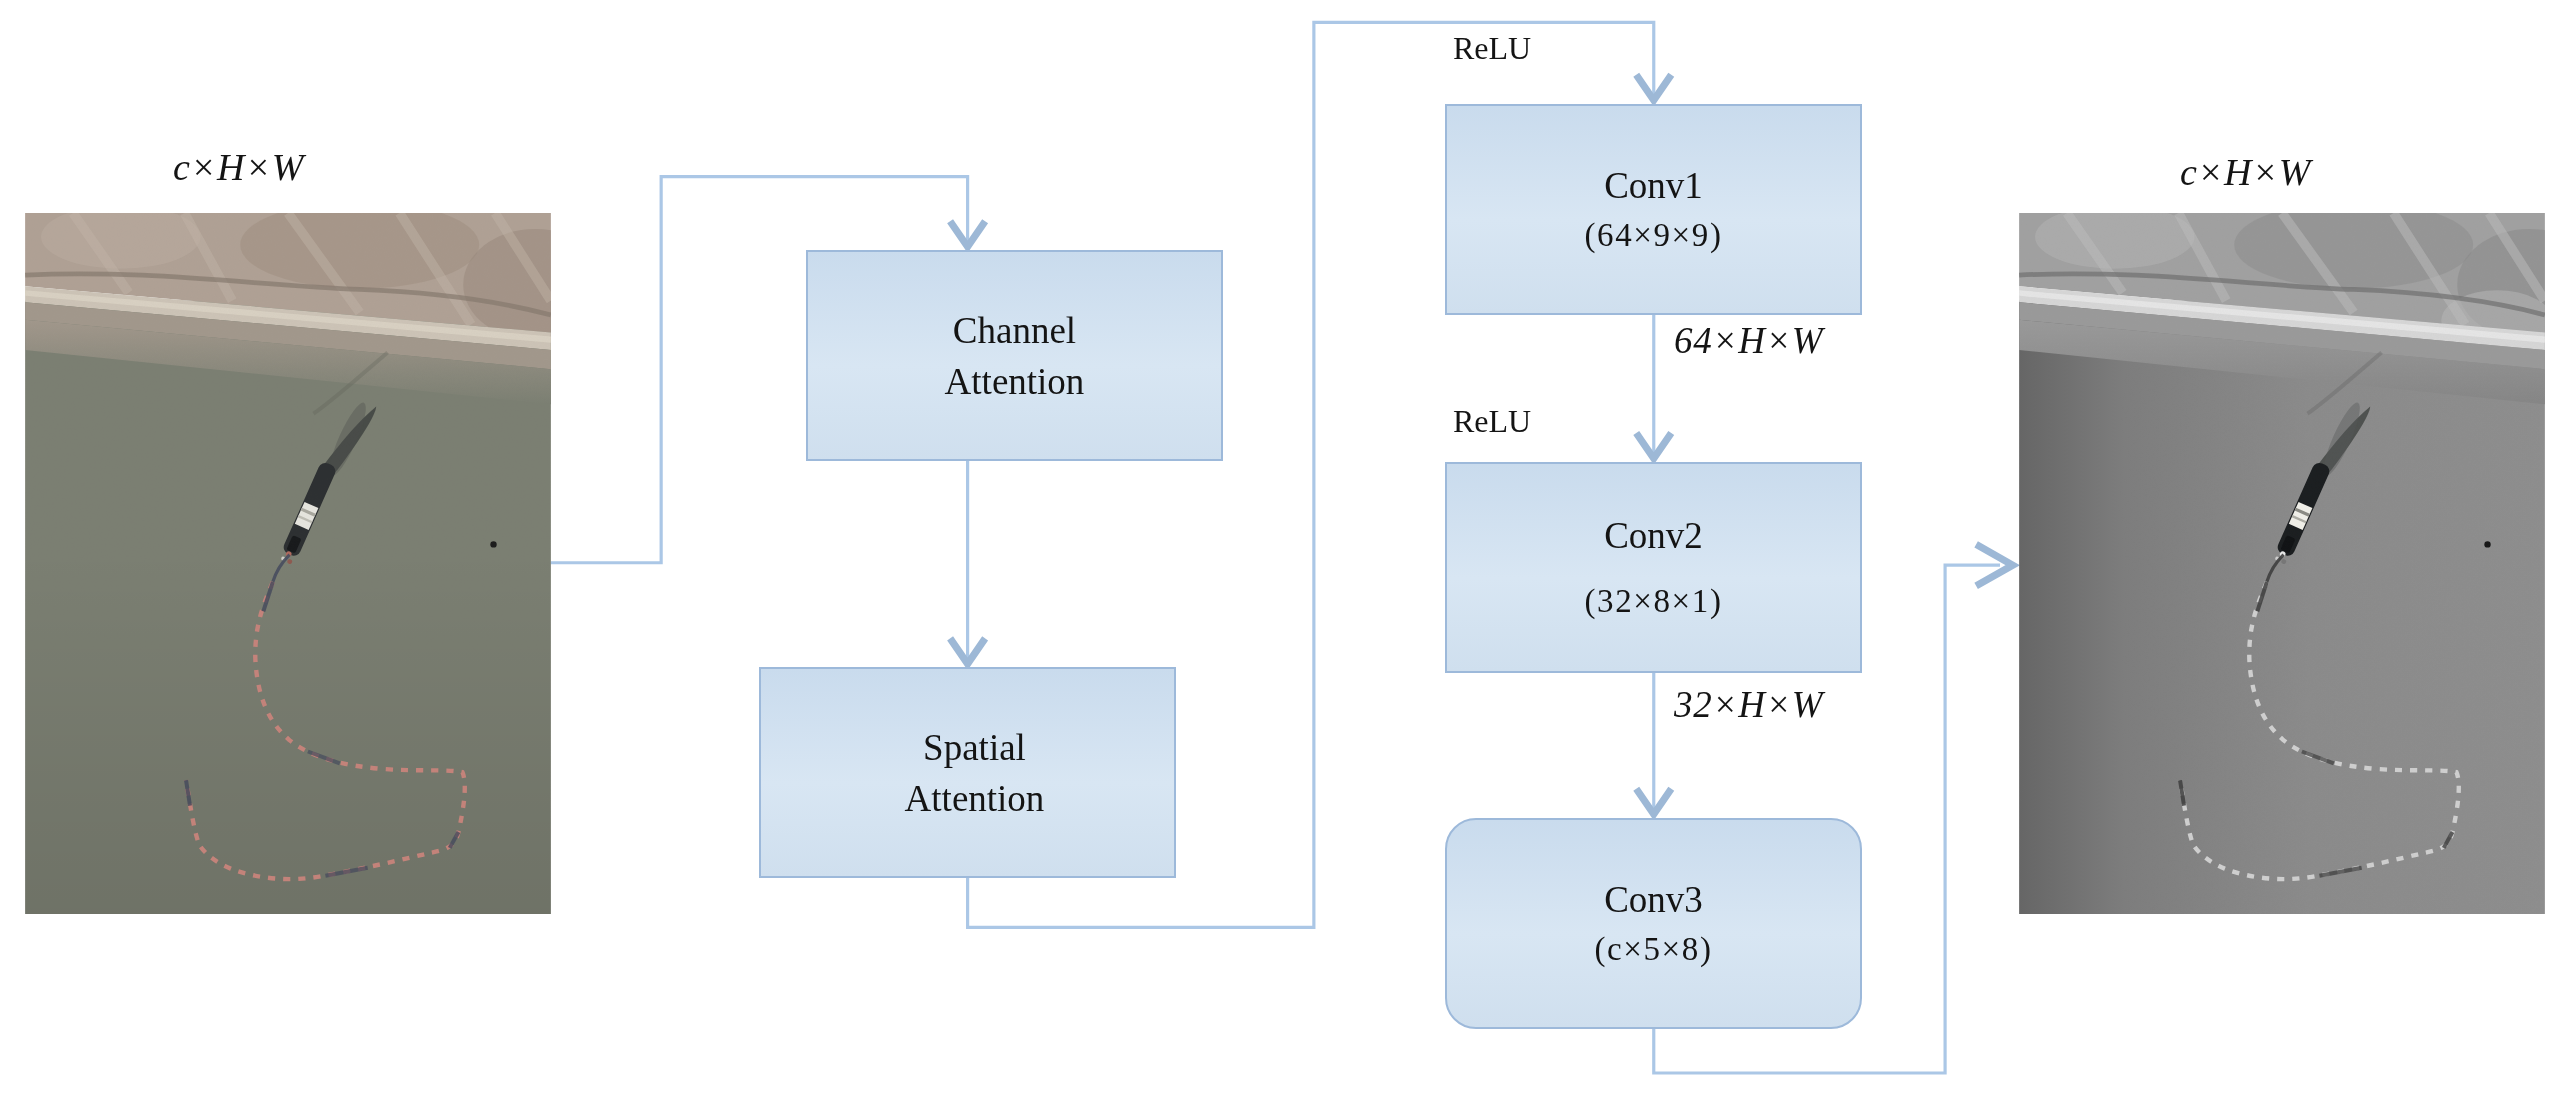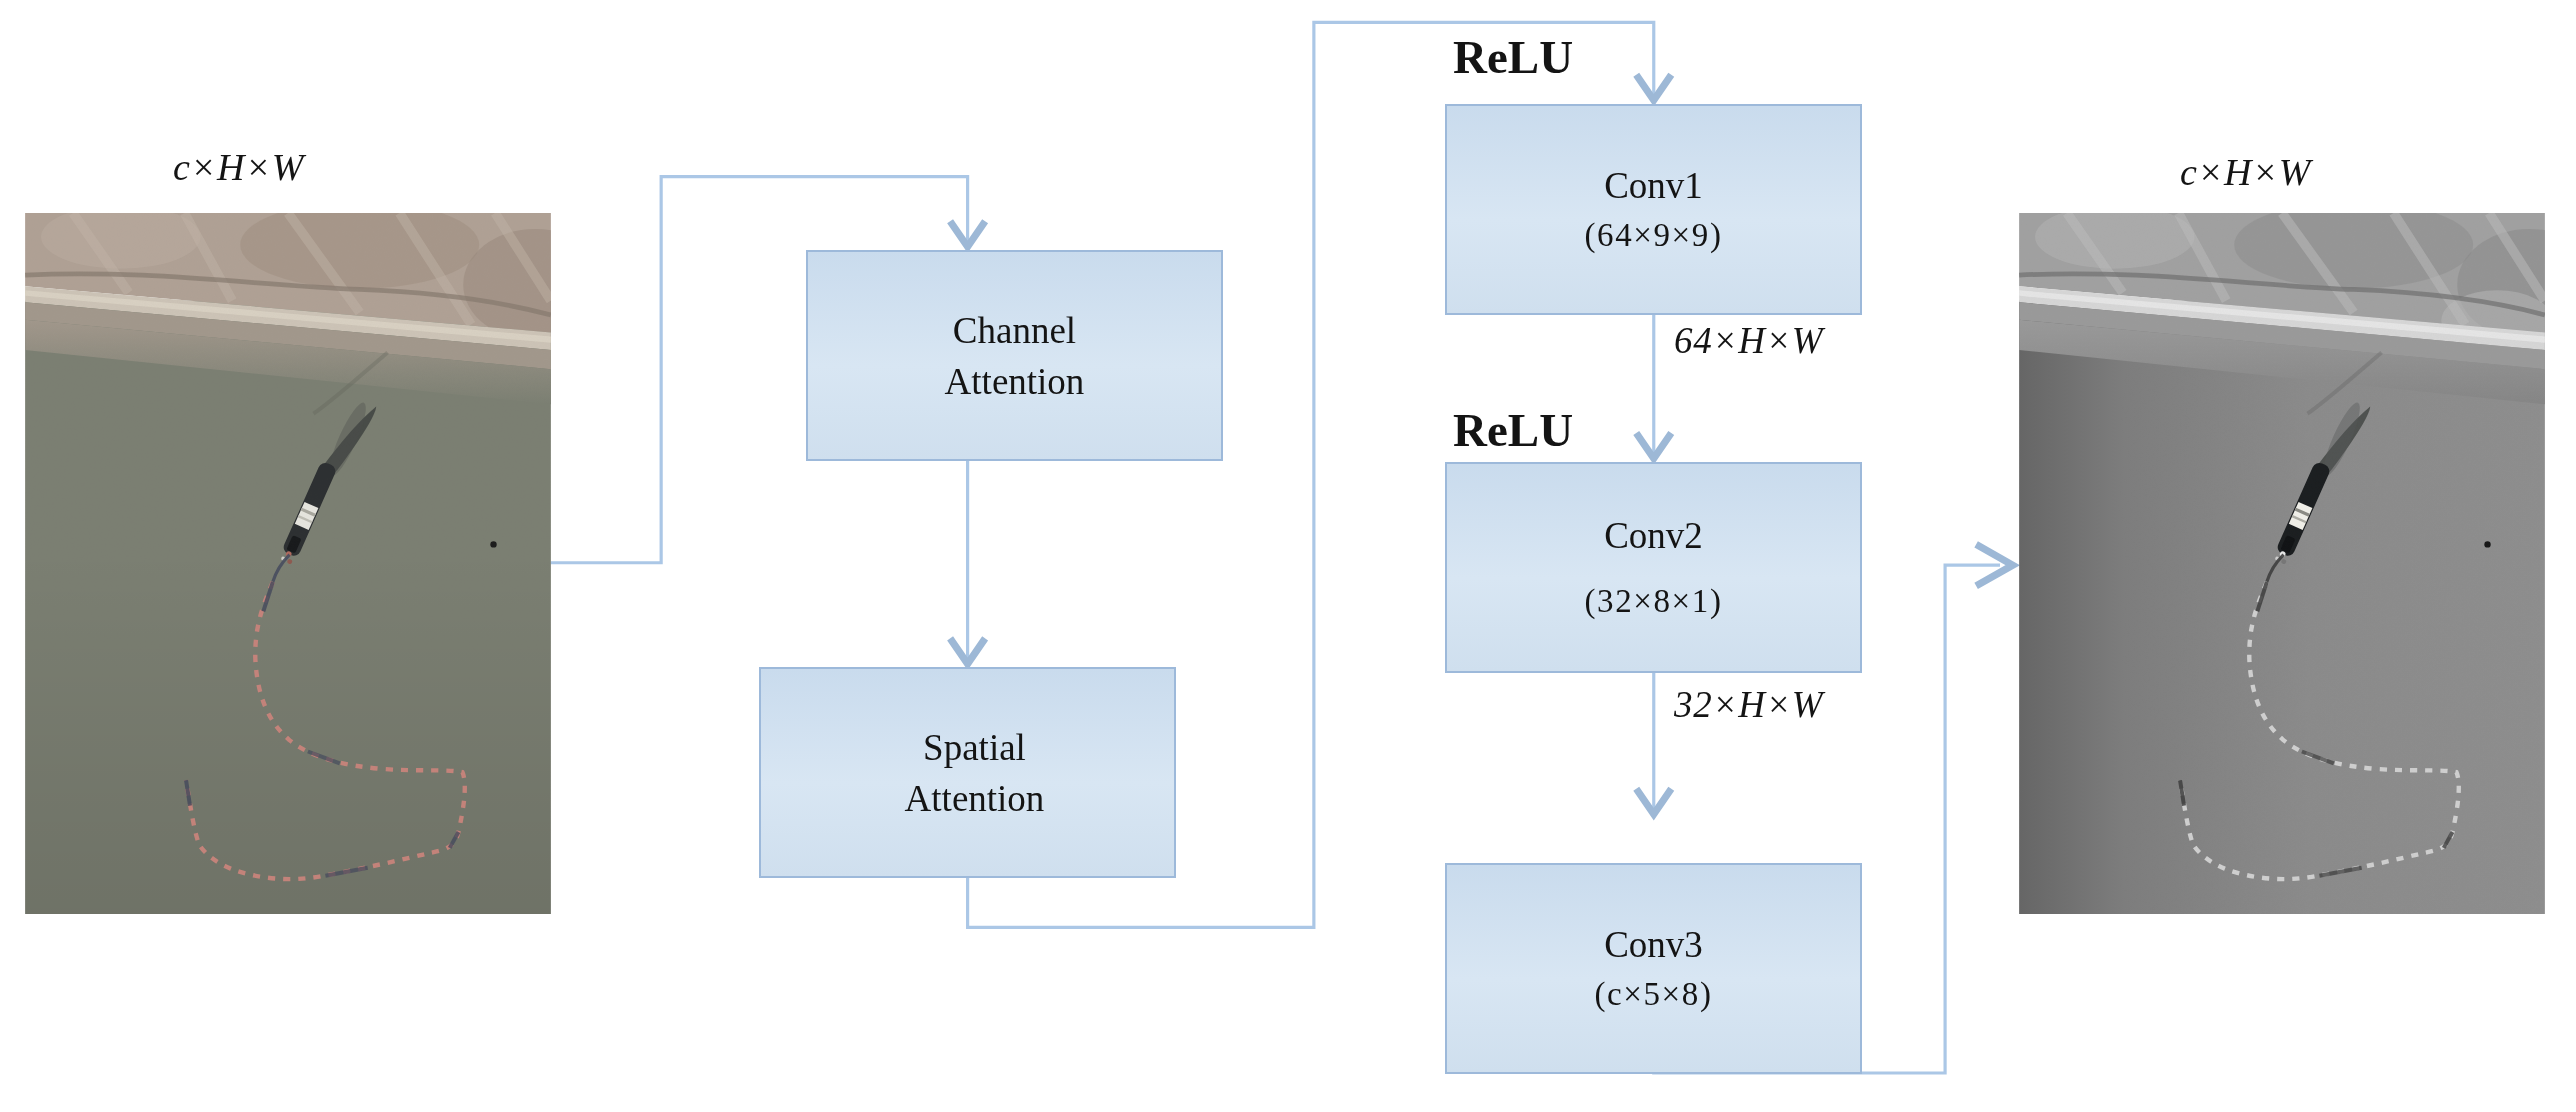--- a/index.html
+++ b/index.html
@@ -22,25 +22,25 @@
     background:linear-gradient(180deg,#c9dbed 0%,#d8e6f3 55%,#cfdfee 100%);
     display:flex;flex-direction:column;align-items:center;justify-content:center;
     text-align:center;
   }
   .block .t1{font-size:37px;line-height:51px;}
   .block .t2{font-size:33px;line-height:49px;letter-spacing:1.6px;}
   #block-channel{left:759px;top:250px;margin-left:47px;}
   #block-spatial{left:759px;top:667px;padding-left:14px;}
   #block-conv1{left:1445px;top:104px;}
   #block-conv2{left:1445px;top:462px;gap:16px;}
-  #block-conv3{left:1445px;top:863px;}
+  #block-conv3{left:1445px;top:818px;border-radius:31px;}
   
   .lbl{position:absolute;white-space:nowrap;}
   .math{font-style:italic;font-size:38px;letter-spacing:0.8px;}
-  .relu{font-size:47px;font-weight:bold;}
+  .relu{font-size:32px;}
   #lbl-input{left:111px;top:145px;width:255px;text-align:center;}
   #lbl-output{left:2118px;top:150px;width:255px;text-align:center;}
   #lbl-relu1{left:1453px;top:30px;}
   #lbl-relu2{left:1453px;top:403px;}
   #lbl-conv1out{left:1674px;top:319px;font-size:37px;}
   #lbl-conv2out{left:1674px;top:675px;font-size:37px;margin-top:8px;}
   
   .photo{position:absolute;width:526px;height:701px;}
   #photo-input{left:25px;top:213px;}
   #photo-output{left:2019px;top:213px;}

